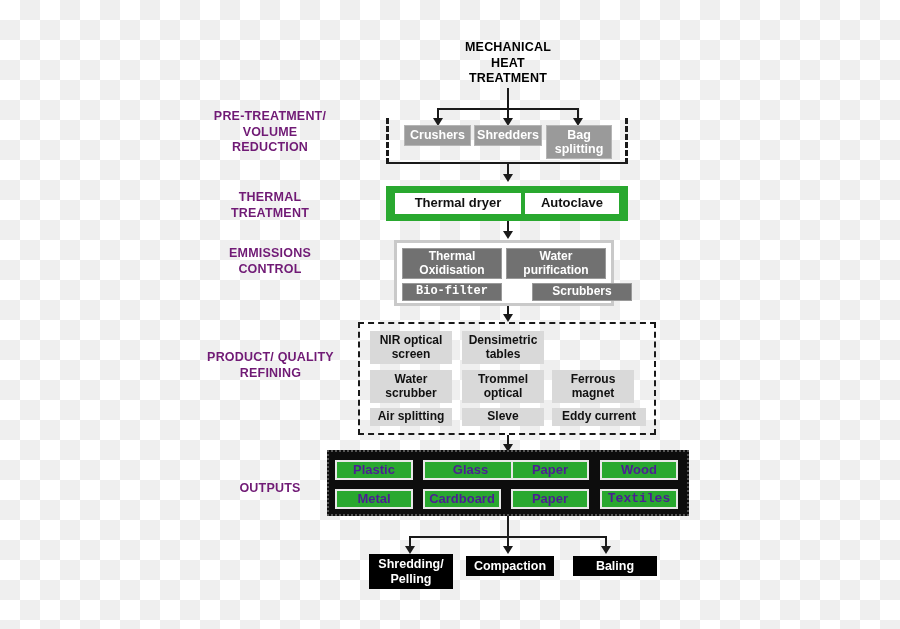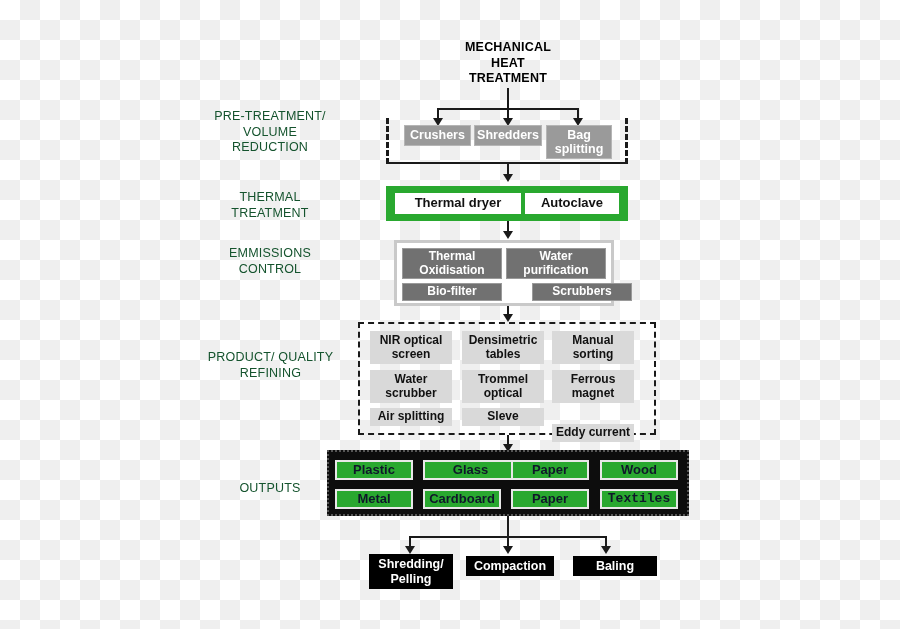--- a/index.html
+++ b/index.html
@@ -20,23 +20,23 @@
   }
   #stage {
     position: relative;
     width: 900px;
     height: 629px;
   }
   .abs { position: absolute; box-sizing: border-box; }
 
   
   .stage-label {
-    font-weight: normal;
-    font-size: 12.5px;
-    color: #14532d;
+    font-weight: bold;
+    font-size: 12.5px;
+    color: #701a75;
     text-align: center;
     line-height: 1.25;
     letter-spacing: 0.2px;
     white-space: pre-line;
   }
 
   
   .root-title {
     font-weight: bold;
     font-size: 12.5px;
@@ -96,21 +96,21 @@
   .chip-white {
     background: #ffffff;
     color: #111111;
     font-size: 13px;
     border: 1px solid #ffffff;
   }
 
   
   .chip-green {
     background: #29a82f;
-    color: #0f172a;
+    color: #4c1d95;
     font-size: 13px;
     border: 2px solid #e8e8e8;
   }
 
   
   .chip-black {
     background: #000000;
     color: #ffffff;
     font-size: 12.5px;
     border: 1px solid #000000;
@@ -199,46 +199,44 @@
   <div class="abs arrowhead" style="left:503px; top:231px;"></div>
 
   <div class="abs box-emissions" style="left:394px; top:240px; width:220px; height:66px;"></div>
 
   <div class="abs chip chip-darkgray" style="left:402px; top:248px; width:100px; height:31px;">Thermal
 Oxidisation</div>
 
   <div class="abs chip chip-darkgray" style="left:506px; top:248px; width:100px; height:31px;">Water
 purification</div>
 
-  <div class="abs chip chip-darkgray" style="left:402px; top:283px; width:100px; height:18px;">Bio-filter</div>
+  <div class="abs chip chip-darkgray" style="left:402px; top:283px; width:100px; height:18px;font-family:Liberation Mono, monospace;">Bio-filter</div>
 
   <div class="abs chip chip-darkgray" style="left:492px; top:283px; width:100px; height:18px;margin-left:40px;">Scrubbers</div>
 
   <div class="abs vline" style="left:507px; top:306px; height:10px;"></div>
   <div class="abs arrowhead" style="left:503px; top:314px;"></div>
 
   <div class="abs box-dashed-all" style="left:358px; top:322px; width:298px; height:113px;"></div>
 
   <div class="abs chip chip-lightgray" style="left:370px; top:331px; width:82px; height:33px;">NIR optical
 screen</div>
   <div class="abs chip chip-lightgray" style="left:462px; top:331px; width:82px; height:33px;">Densimetric
 tables</div>
-  <div class="abs chip chip-lightgray" style="left:552px; top:331px; width:82px; height:33px;">Manual
-sorting</div>
 
   <div class="abs chip chip-lightgray" style="left:370px; top:370px; width:82px; height:33px;">Water
 scrubber</div>
   <div class="abs chip chip-lightgray" style="left:462px; top:370px; width:82px; height:33px;">Trommel
 optical</div>
   <div class="abs chip chip-lightgray" style="left:552px; top:370px; width:82px; height:33px;">Ferrous
 magnet</div>
 
   <div class="abs chip chip-lightgray" style="left:370px; top:408px; width:82px; height:18px;">Air splitting</div>
   <div class="abs chip chip-lightgray" style="left:462px; top:408px; width:82px; height:18px;">Sleve</div>
-  <div class="abs chip chip-lightgray" style="left:552px; top:424px; width:82px; height:18px;">Eddy current</div>
+  <div class="abs chip chip-lightgray" style="left:552px; top:408px; width:94px; height:18px;">Eddy current</div>
 
   <div class="abs vline" style="left:507px; top:435px; height:11px;"></div>
   <div class="abs arrowhead" style="left:503px; top:444px;"></div>
 
   <div class="abs box-black" style="left:327px; top:450px; width:362px; height:66px;"></div>
 
   <div class="abs chip chip-green" style="left:335px; top:460px; width:78px; height:20px;">Plastic</div>
   <div class="abs chip chip-green" style="left:423px; top:460px; width:95px; height:20px;">Glass</div>
   <div class="abs chip chip-green" style="left:511px; top:460px; width:78px; height:20px;">Paper</div>
   <div class="abs chip chip-green" style="left:600px; top:460px; width:78px; height:20px;">Wood</div>

